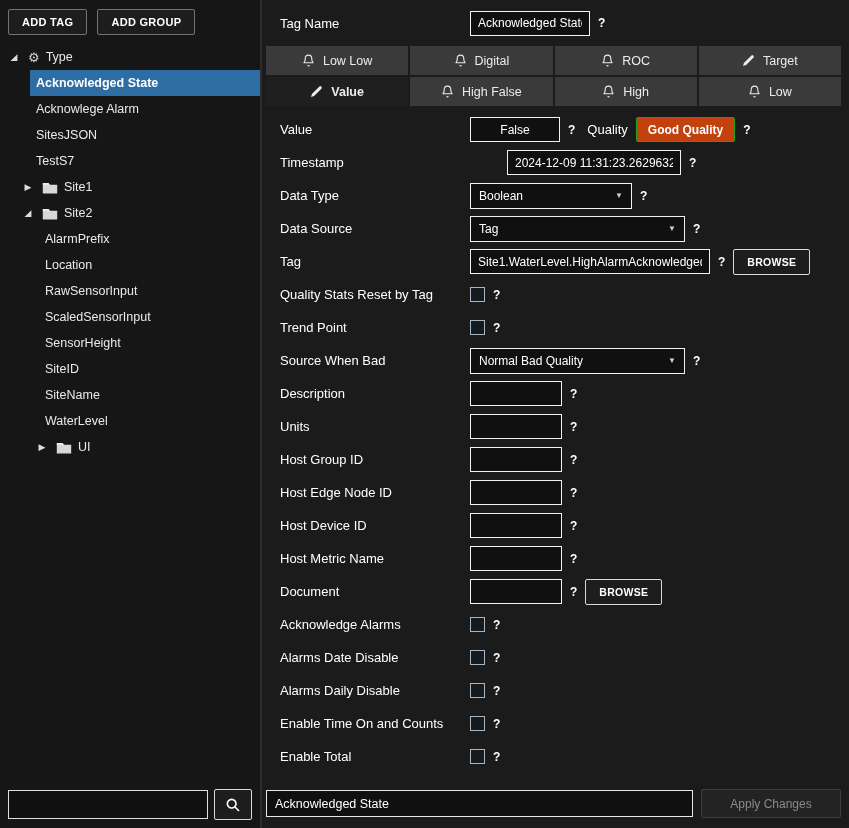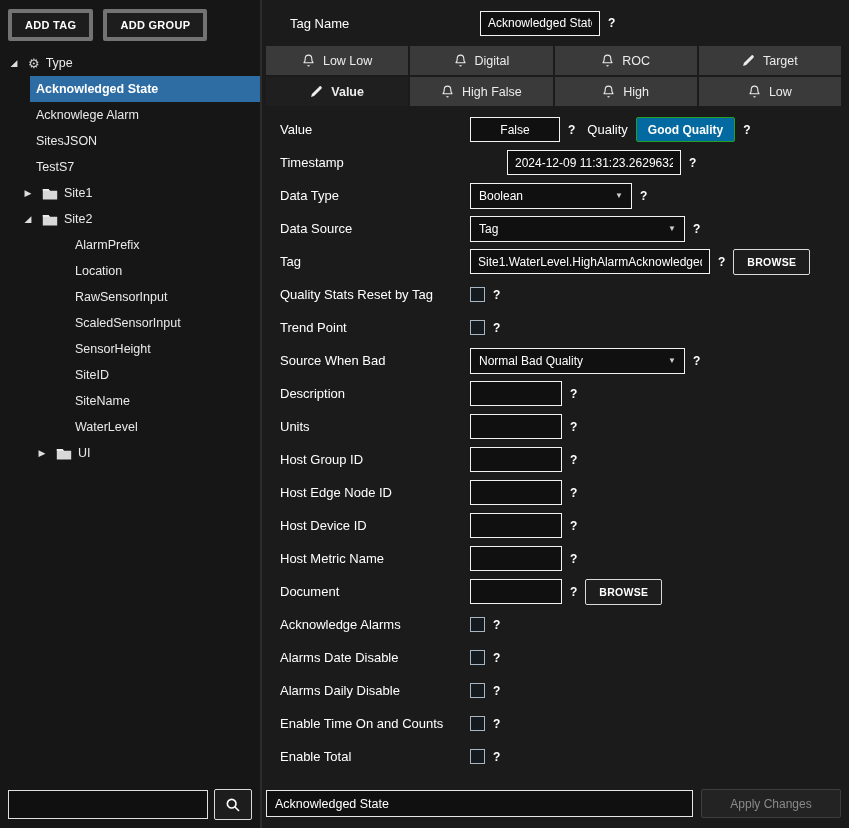--- a/index.html
+++ b/index.html
@@ -12,49 +12,49 @@
   .app { display:flex; width:849px; height:828px; }
 
   
   .sidebar {
     width:262px; flex:none; background:#161616;
     border-right:2px solid #2c2c2c;
     display:flex; flex-direction:column;
   }
   .sb-buttons { display:flex; gap:10px; padding:9px 8px 7px 8px; flex:none; }
   .btn-outline {
-    background:#1d1d1d; border:4px solid #737373; color:#fff;
+    background:#1d1d1d; border:1px solid #737373; color:#fff;
     font-family:inherit; font-size:11px; font-weight:bold; letter-spacing:.3px;
     padding:6px 13px; border-radius:2px; cursor:pointer;
   }
   .tree { flex:1; overflow:hidden; padding-top:2px; }
   .tree-row { display:flex; align-items:center; height:26px; font-size:12.5px; color:#eaeaea; cursor:default; }
   .exp { width:16px; flex:none; text-align:center; font-size:9px; color:#dedede; cursor:pointer; }
   .hl { display:flex; align-items:center; gap:6px; flex:1; height:100%; padding-left:6px; }
   .selected .hl { background:#2e6da4; color:#fff; font-weight:bold; }
   .gear { font-size:13px; color:#cfcfcf; line-height:1; }
   .folder-svg { width:16px; height:13px; flex:none; }
   .i0 { padding-left:6px; }
   .i1 { padding-left:30px; }
   .f1 { padding-left:20px; }
-  .i2 { padding-left:69px; }
+  .i2 { padding-left:39px; }
   .f2 { padding-left:34px; }
   .sb-search { display:flex; gap:6px; padding:8px; flex:none; align-items:center; }
   .sb-search input {
     flex:1; height:29px; background:#101010; border:1px solid #e0e0e0;
     color:#fff; font-family:inherit; font-size:12px; padding:0 7px; outline:none;
   }
   .search-btn {
     width:38px; height:31px; background:#1d1d1d; border:1px solid #d9d9d9;
     border-radius:2px; display:flex; align-items:center; justify-content:center; cursor:pointer;
   }
 
   
   .panel { flex:1; display:flex; flex-direction:column; background:#1b1b1b; }
-  .panel-header { display:flex; align-items:center; height:46px; padding-left:28px; flex:none; }
+  .panel-header { display:flex; align-items:center; height:46px; padding-left:18px; flex:none; }
   .field-label { width:190px; flex:none; font-size:13px; color:#fff; }
   .help { color:#fff; font-size:12px; font-weight:bold; cursor:pointer; }
 
   .tabs { display:flex; gap:2px; margin:0 8px 2px 4px; flex:none; }
   .tab {
     flex:1; height:29px; background:#3a3a3a; color:#ececec;
     display:flex; align-items:center; justify-content:center; gap:8px;
     font-size:12.5px; cursor:pointer;
   }
   .tab.active { background:#1f1f1f; font-weight:bold; }
@@ -74,21 +74,21 @@
     display:flex; align-items:center; justify-content:space-between;
     padding:0 8px; font-size:12px; cursor:pointer;
   }
   .sel162 { width:162px;gap:12px; } .sel215 { width:215px; }
   .caret { font-size:8px; color:#cfcfcf; }
   .cb {
     appearance:none; -webkit-appearance:none; width:15px; height:15px;
     border:1px solid #a8b6c4; background:#151a1f; margin:0; cursor:pointer;
   }
   .green-btn {
-    background:#0369a1; color:#fff; border:1px solid #21a121; height:25px;
+    background:#c2410c; color:#fff; border:1px solid #21a121; height:25px;
     padding:0 11px; font-size:12px; font-weight:600; font-family:inherit;
     border-radius:2px; cursor:pointer;
   }
   .q-label { font-size:13px; margin-left:4px; }
   .browse-btn {
     background:#1d1d1d; border:1px solid #d9d9d9; color:#fff;
     font-family:inherit; font-size:10.5px; font-weight:bold; letter-spacing:.3px;
     padding:6px 13px; border-radius:2px; cursor:pointer;
   }
 

